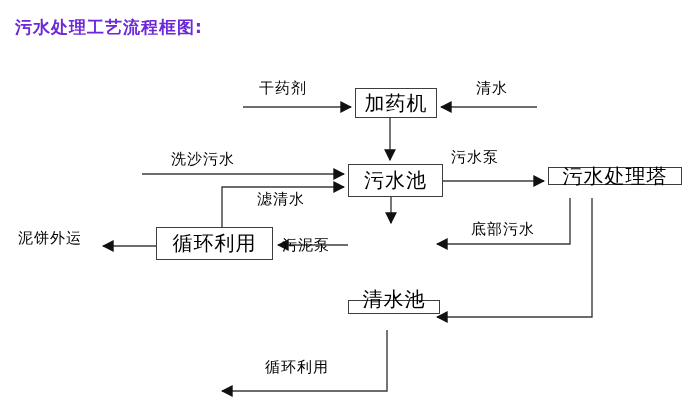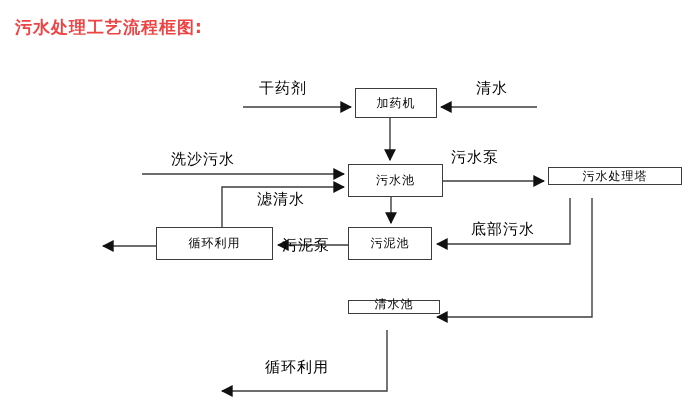--- a/index.html
+++ b/index.html
@@ -15,38 +15,38 @@
     background: #ffffff;
     overflow: hidden;
   }
   .title {
     position: absolute;
     left: 15px;
     top: 16px;
     margin: 0;
     font-size: 17px;
     font-weight: bold;
-    color: #ef4444;
+    color: #6d28d9;
     letter-spacing: 1px;
     white-space: nowrap;
   }
   .wires {
     position: absolute;
     left: 0;
     top: 0;
     width: 700px;
     height: 420px;
   }
   .node {
     position: absolute;
     box-sizing: border-box;
     border: 1.5px solid #3d3d3d;
     background: #ffffff;
     color: #000000;
-    font-size: 12px;
+    font-size: 20px;
     display: flex;
     align-items: center;
     justify-content: center;
     white-space: nowrap;
     letter-spacing: 1px;
   }
   .node-dosing      { left: 355px; top:  88px; width:  82px; height: 30px; }
   .node-sewage      { left: 348px; top: 164px; width:  95px; height: 33px; }
   .node-tower       { left: 548px; top: 167px; width: 134px; height: 18px; }
   .node-press       { left: 156px; top: 227px; width: 117px; height: 33px; }
@@ -104,29 +104,27 @@
   </div>
   <div class="node node-sewage">
     <span>污水池</span>
   </div>
   <div class="node node-tower">
     <span>污水处理塔</span>
   </div>
   <div class="node node-press">
     <span>循环利用</span>
   </div>
-  <div class="node node-sludge">
-    <span>污泥池</span>
-  </div>
   <div class="node node-cleanpool">
     <span>清水池</span>
   </div>
 
   <span class="flabel lbl-dry-agent">干药剂</span>
   <span class="flabel lbl-clean-water">清水</span>
   <span class="flabel lbl-sand-sewage">洗沙污水</span>
   <span class="flabel lbl-sewage-pump">污水泵</span>
   <span class="flabel lbl-filter-water">滤清水</span>
   <span class="flabel lbl-sludge-pump">污泥泵</span>
   <span class="flabel lbl-bottom-sew">底部污水</span>
+  <span class="flabel lbl-mud-cake">泥饼外运</span>
   <span class="flabel lbl-recycle">循环利用</span>
 
 </div>
 
 </body></html>

